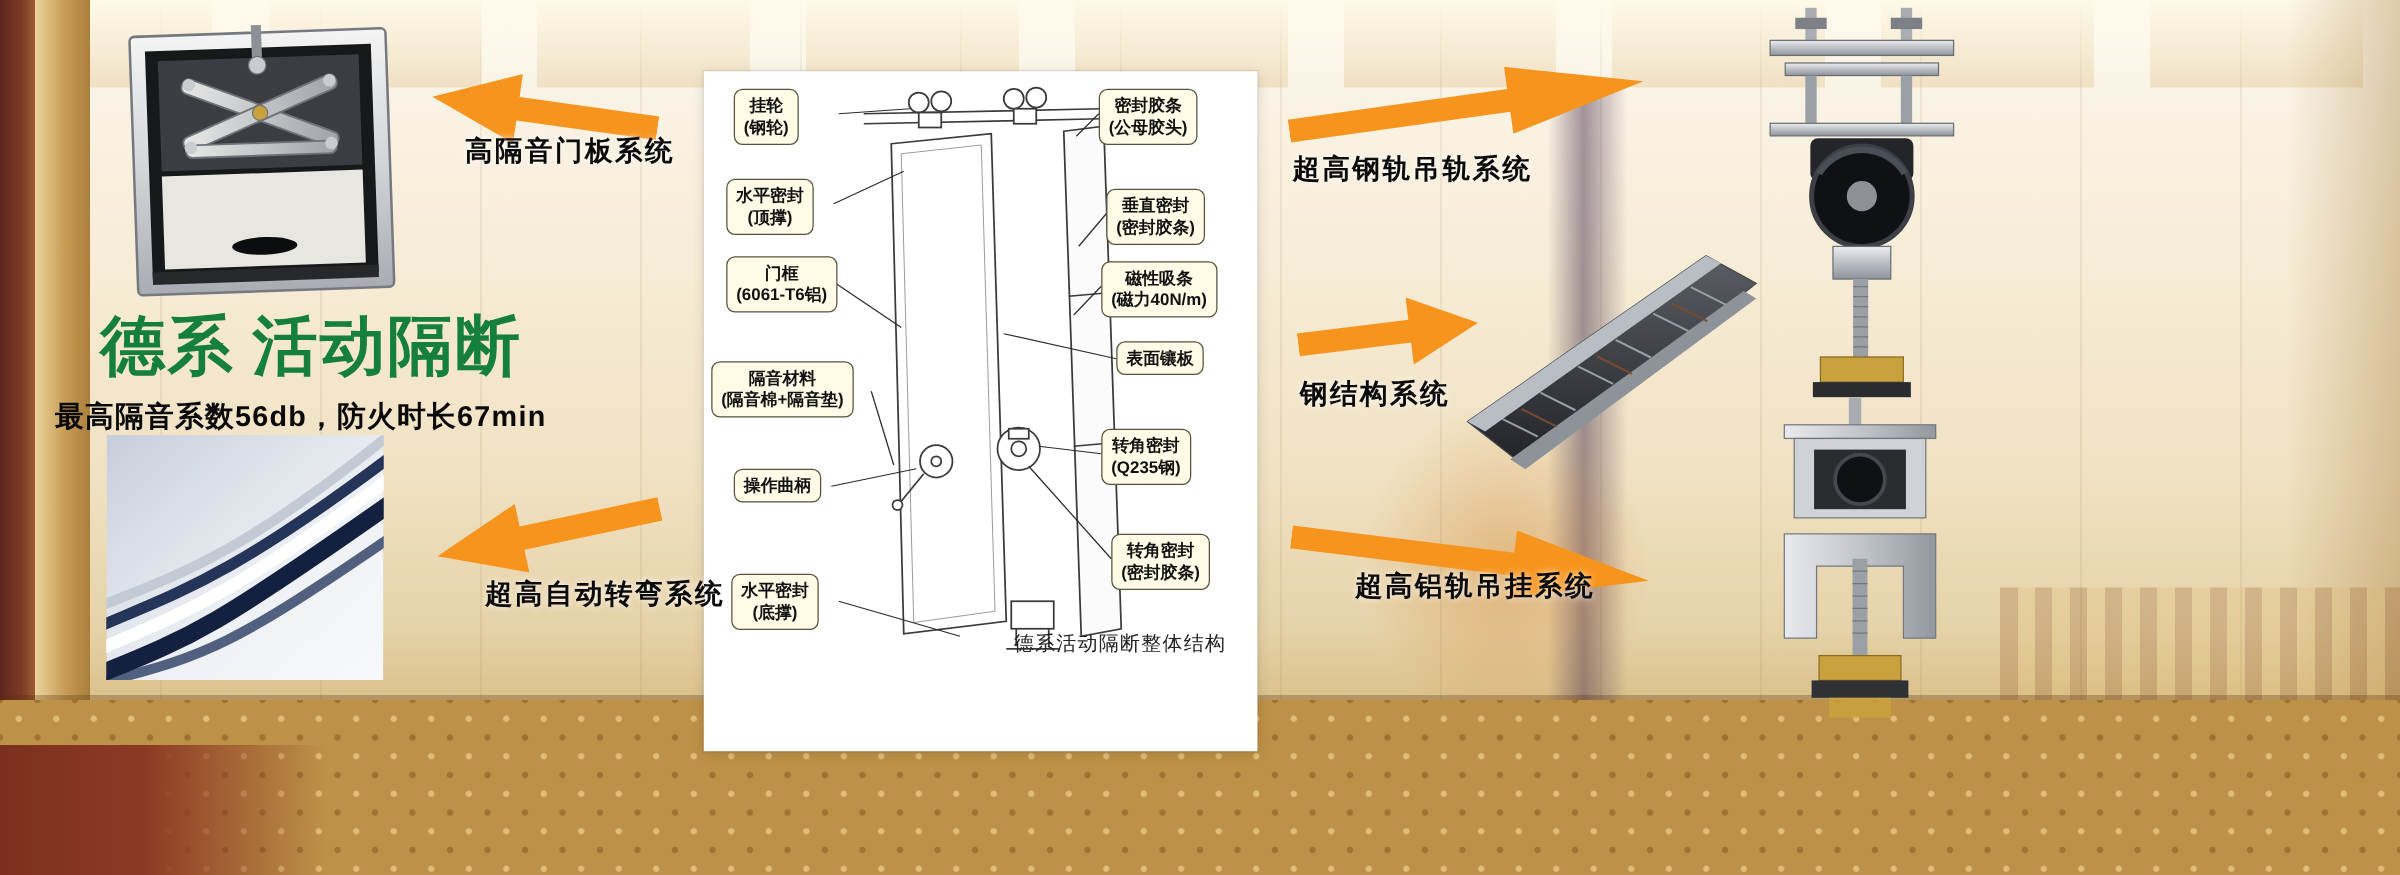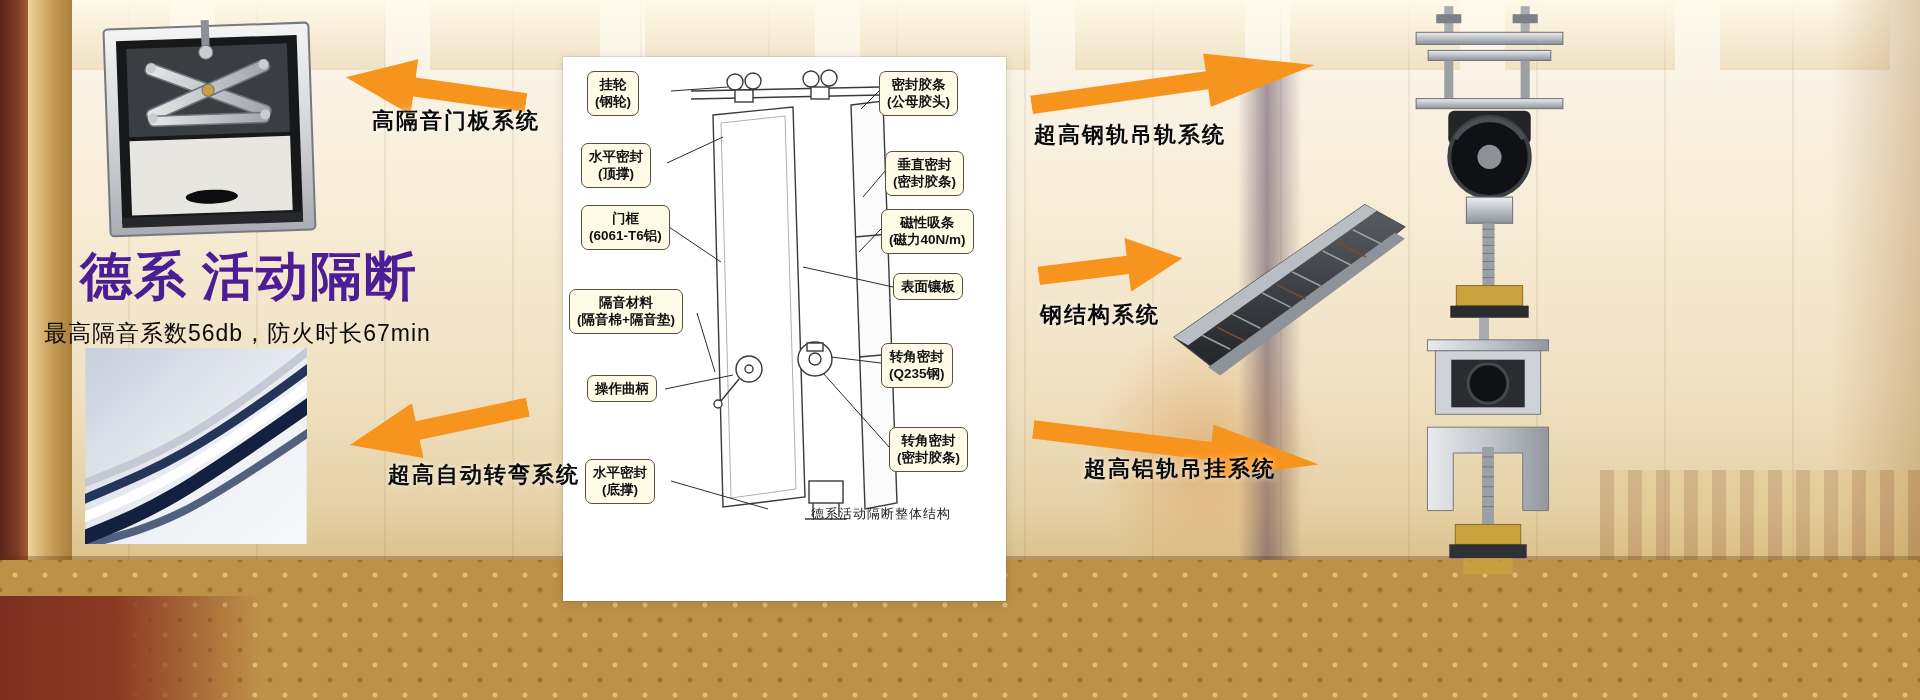--- a/index.html
+++ b/index.html
@@ -39,24 +39,24 @@
   
   .photo{position:absolute}
   #photo-door{left:90px;top:18px;width:238px;height:226px}
   #photo-curve{left:85px;top:348px;width:222px;height:196px}
   #photo-steel-hanger{left:1392px;top:6px;width:196px;height:332px}
   #photo-structure{left:1172px;top:186px;width:236px;height:192px}
   #photo-alu-hanger{left:1392px;top:318px;width:192px;height:268px}
   .photo svg{width:100%;height:100%;display:block}
 
   
-  #brand-title{position:absolute;left:80px;top:242px;display:flex;align-items:baseline;gap:14px;color:#4c1d95}
+  #brand-title{position:absolute;left:80px;top:242px;display:flex;align-items:baseline;gap:14px;color:#15803d}
   #brand-title .brand{font-size:52px;font-weight:800;letter-spacing:2px}
   #brand-title .product{font-size:52px;font-weight:700;letter-spacing:2px}
-  #subtitle{position:absolute;left:44px;top:318px;font-size:23px;font-weight:400;color:#0a0a0a;letter-spacing:1px}
+  #subtitle{position:absolute;left:44px;top:318px;font-size:23px;font-weight:700;color:#0a0a0a;letter-spacing:1px}
 
   
   .diagram{position:absolute;left:563px;top:57px;width:443px;height:544px;background:#ffffff;
     box-shadow:0 0 0 1px rgba(0,0,0,.08),0 2px 10px rgba(0,0,0,.12);}
   .diagram .drawing{position:absolute;left:0;top:0;width:443px;height:478px}
   .callout{position:absolute;background:#FFFBE6;border:1px solid #55533F;border-radius:7px;
     padding:4px 7px;text-align:center;font-size:13.5px;font-weight:700;line-height:1.28;
     color:#111;white-space:nowrap;z-index:2}
   .callout span{display:block}
   .lc-0{left:24px;top:14px}
@@ -64,21 +64,21 @@
   .lc-2{left:18px;top:148px}
   .lc-3{left:6px;top:232px}
   .lc-4{left:24px;top:318px}
   .lc-5{left:22px;top:402px}
   .rc-0{left:316px;top:14px}
   .rc-1{left:322px;top:94px}
   .rc-2{left:318px;top:152px}
   .rc-3{left:330px;top:216px}
   .rc-4{left:318px;top:286px}
   .rc-5{left:326px;top:370px}
-  .diagram-caption{position:absolute;left:248px;top:448px;font-size:13px;color:#222;letter-spacing:1px;z-index:2}
+  .diagram-caption{position:absolute;left:248px;top:448px;font-size:16px;color:#222;letter-spacing:1px;z-index:2}
 
   
   .arrow{position:absolute;background:#F7941D}
   .arrow.r{clip-path:polygon(0 33%,62% 33%,62% 0,100% 50%,62% 100%,62% 67%,0 67%)}
   .arrow.l{clip-path:polygon(100% 33%,38% 33%,38% 0,0 50%,38% 100%,38% 67%,100% 67%)}
   #arrow-door{left:345px;top:62px;width:182px;height:56px;transform:rotate(8deg)}
   #arrow-turn{left:348px;top:398px;width:182px;height:56px;transform:rotate(-12deg)}
   #arrow-steel-rail{left:1030px;top:58px;width:286px;height:54px;transform:rotate(-8deg)}
   #arrow-structure{left:1038px;top:240px;width:145px;height:54px;transform:rotate(-7deg)}
   #arrow-alu{left:1032px;top:420px;width:288px;height:54px;transform:rotate(7deg)}

